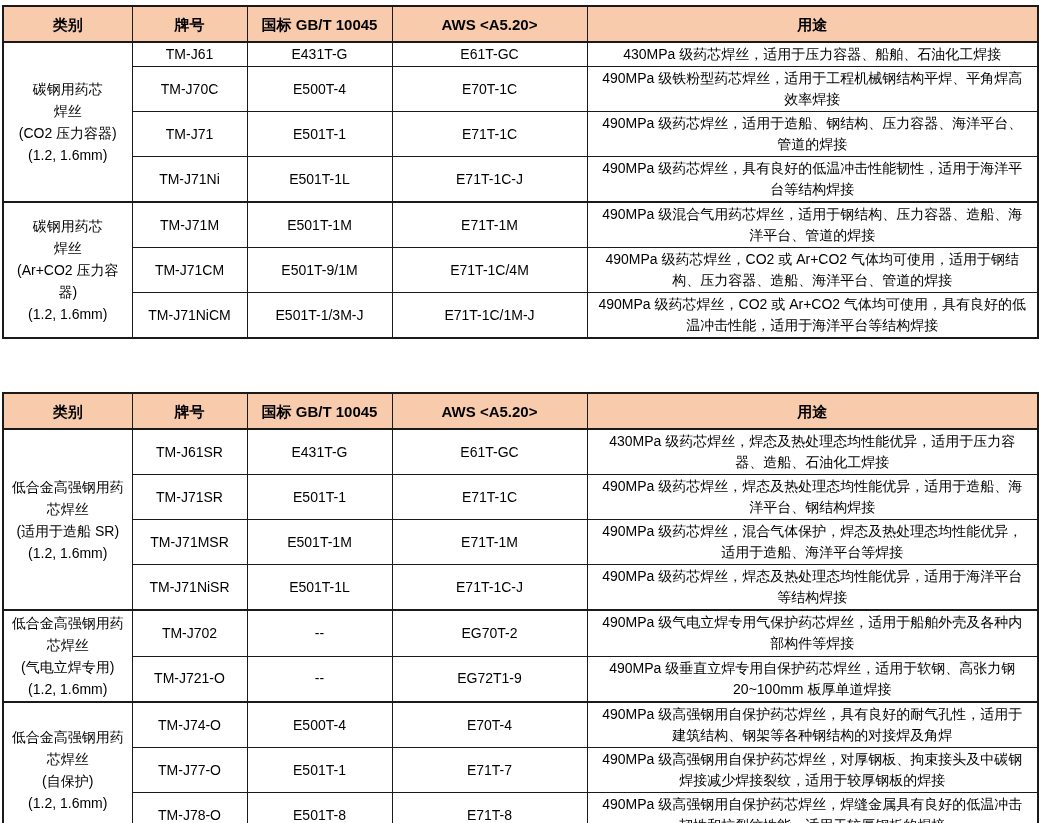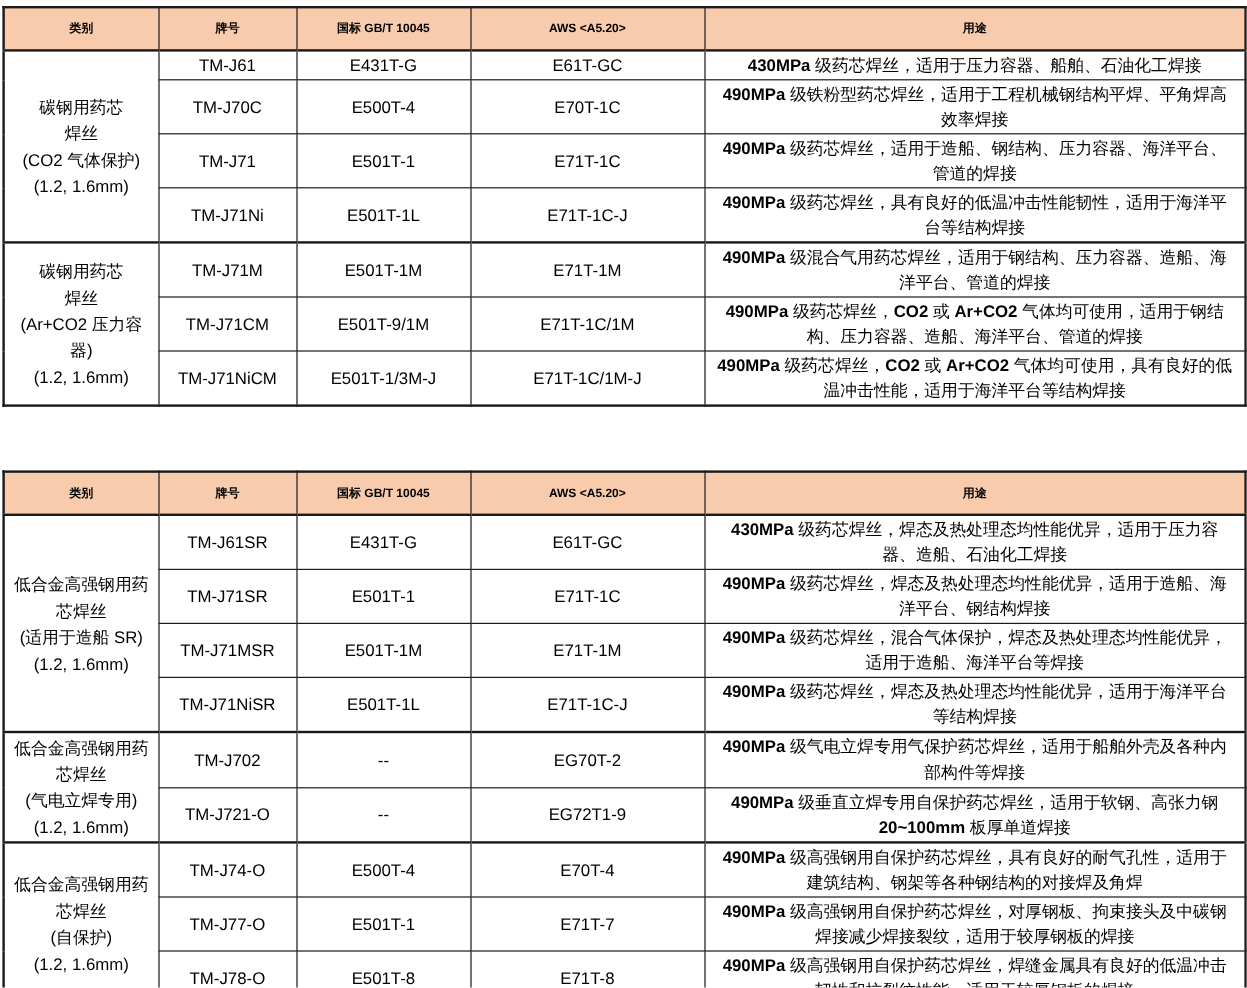--- a/index.html
+++ b/index.html
@@ -38,29 +38,29 @@
     border: 1px solid var(--border-color);
     text-align: center;
     vertical-align: middle;
     padding: 1px 6px;
     font-size: 14px;
     line-height: 21px;
   }
   thead th {
     background: var(--header-bg);
     font-weight: bold;
-    font-size: 10px;
+    font-size: 15px;
     height: 36px;
     border-bottom: 2px solid var(--border-color);
   }
   tbody td { height: 23px; }
   tbody td.usage-cell { padding: 1px 8px; }
   tbody tr.group-start td { border-top: 2px solid var(--border-color); }
   td.cat-cell { line-height: 22px; }
-  td.usage-cell b, td.usage-cell .lt { font-weight: bold; }
+  td.usage-cell b, td.usage-cell .lt { font-weight: normal; }
 </style>
 </head>
 <body>
 
 <div class="page">
 
   <table class="spec-table">
     <colgroup>
       <col class="c0">
         <col class="c1">
@@ -75,21 +75,21 @@
           <th>国标 GB/T 10045</th>
           <th>AWS &lt;A5.20&gt;</th>
           <th>用途</th>
         </tr>
     </thead>
     <tbody>
         <tr class="group-start">
           <td rowspan="4" class="cat-cell">
             <div>碳钢用药芯</div>
             <div>焊丝</div>
-            <div>(CO2 气体保护)</div>
+            <div>(CO2 压力容器)</div>
             <div>(1.2, 1.6mm)</div>
           </td>
           <td>TM-J61</td>
           <td>E431T-G</td>
           <td>E61T-GC</td>
           <td class="usage-cell"><b>430MPa</b> 级药芯焊丝，适用于压力容器、船舶、石油化工焊接</td>
         </tr>
         <tr>
           <td>TM-J70C</td>
           <td>E500T-4</td>
@@ -116,21 +116,21 @@
             <div>(1.2, 1.6mm)</div>
           </td>
           <td>TM-J71M</td>
           <td>E501T-1M</td>
           <td>E71T-1M</td>
           <td class="usage-cell"><b>490MPa</b> 级混合气用药芯焊丝，适用于钢结构、压力容器、造船、海洋平台、管道的焊接</td>
         </tr>
         <tr>
           <td>TM-J71CM</td>
           <td>E501T-9/1M</td>
-          <td>E71T-1C/1M</td>
+          <td>E71T-1C/4M</td>
           <td class="usage-cell"><b>490MPa</b> 级药芯焊丝，<b>CO2</b> 或 <b>Ar+CO2</b> 气体均可使用，适用于钢结构、压力容器、造船、海洋平台、管道的焊接</td>
         </tr>
         <tr>
           <td>TM-J71NiCM</td>
           <td>E501T-1/3M-J</td>
           <td>E71T-1C/1M-J</td>
           <td class="usage-cell"><b>490MPa</b> 级药芯焊丝，<b>CO2</b> 或 <b>Ar+CO2</b> 气体均可使用，具有良好的低温冲击性能，适用于海洋平台等结构焊接</td>
         </tr>
       </tbody>
   </table>

